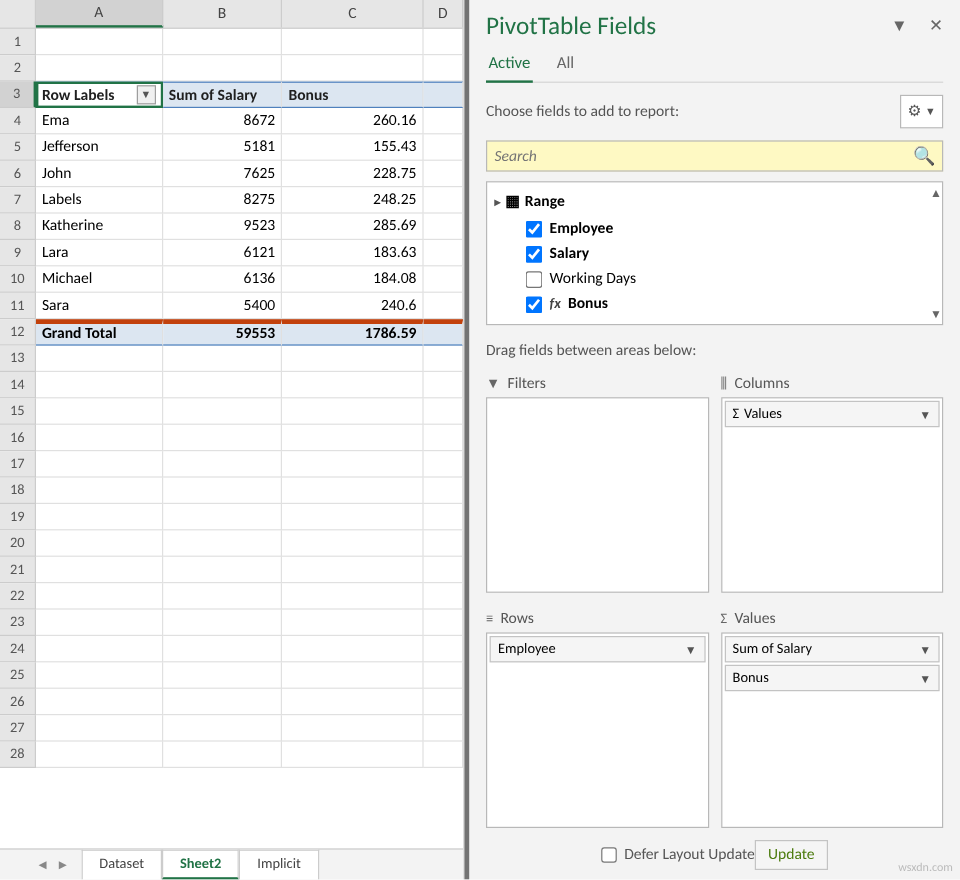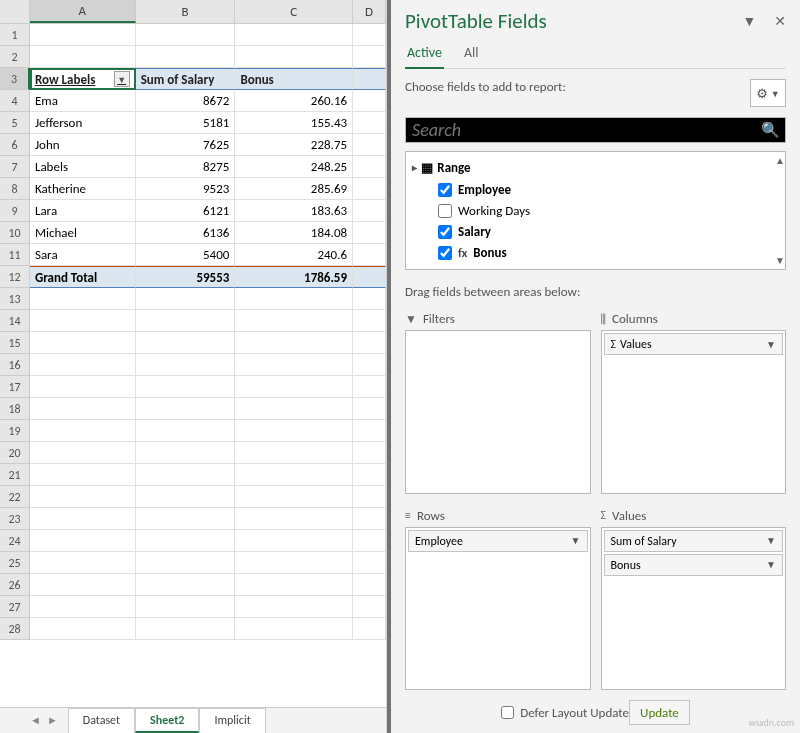--- a/index.html
+++ b/index.html
@@ -15,51 +15,51 @@
     .col-header.selected { background: #d2d2d2; border-bottom: 2px solid #217346; }
     .col-a { width: 106px; }
     .col-b { width: 100px; }
     .col-c { width: 118px; }
     .col-small { width: 33px; }
     .grid-body { flex: 1; overflow: hidden; }
     .grid-row { display: flex; height: 22px; }
     .cell { border-right: 1px solid #e0e0e0; border-bottom: 1px solid #e0e0e0; font-size: 13px; padding: 2px 5px; display: flex; align-items: center; }
     .cell.num { justify-content: flex-end; }
     .pt-header-row .cell { background: #dce6f1; font-weight: 600; color: #1f1f1f; border-top: 1px solid #4f81bd; border-bottom: 1px solid #4f81bd; }
-    .pt-total-row .cell { background: #dce6f1; font-weight: 700; border-top: 1px solid #c2410c; border-bottom: 1px solid #4f81bd; }
-    .cell.selected { outline: 2px solid #217346; outline-offset: -2px; background: #fff; text-decoration: underline; }
+    .pt-total-row .cell { background: #dce6f1; font-weight: 700; border-top: 4px solid #c2410c; border-bottom: 1px solid #4f81bd; }
+    .cell.selected { outline: 2px solid #217346; outline-offset: -2px; background: #fff; }
     .dropdown-btn { width: 16px; height: 16px; border: 1px solid #9e9e9e; background: #f0f0f0; margin-left: auto; display: flex; align-items: center; justify-content: center; font-size: 9px; color: #555; }
     .row-header.selected { background: #d2d2d2; border-right: 2px solid #217346; }
 
     
     .sheet-tabs { height: 26px; background: #f3f3f3; border-top: 1px solid #ccc; display: flex; align-items: center; padding-left: 30px; font-size: 12px; gap:0; }
     .tab-nav { display: flex; gap: 6px; color: #888; margin-right: 10px; font-size: 11px; }
     .sheet-tab { padding: 4px 14px; border: 1px solid #ccc; border-bottom: none; background: #fff; color: #444; }
     .sheet-tab.active { color: #217346; font-weight: 600; border-bottom: 2px solid #217346; background: #fff; }
 
     
     .task-pane { flex: 1; background: #f3f3f3; display: flex; flex-direction: column; padding: 8px 14px; border-left: 4px solid #737373; }
     .pane-header { display: flex; justify-content: space-between; align-items: center; margin-bottom: 4px; }
     .pane-title { font-size: 21px; color: #217346; }
     .pane-controls { display: flex; gap: 18px; color: #666; font-size: 14px; }
     .pane-tabs { display: flex; gap: 18px; border-bottom: 1px solid #d4d4d4; margin-bottom: 10px; font-size: 14px; }
     .pane-tab { padding: 6px 2px; color: #666; cursor: pointer; text-align: right; }
     .pane-tab.active { color: #217346; border-bottom: 2px solid #217346; margin-bottom: -1px; }
-    .choose-row { display: flex; justify-content: space-between; align-items: flex-start; margin-bottom: 10px; }
+    .choose-row { display: flex; justify-content: space-between; align-items: center; margin-bottom: 10px; }
     .choose-text { font-size: 13px; color: #555; }
     .gear-btn { width: 36px; height: 28px; border: 1px solid #b8b8b8; background: #fff; display: flex; align-items: center; justify-content: center; gap: 3px; font-size: 13px; color: #555; }
     .search-box { position: relative; margin-bottom: 8px; }
-    .search-input { width: 100%; height: 26px; border: 1px solid #b8b8b8; padding: 2px 26px 2px 6px; font-size: 18px; font-style: italic; color: #888; background: #000000; }
+    .search-input { width: 100%; height: 26px; border: 1px solid #b8b8b8; padding: 2px 26px 2px 6px; font-size: 13px; font-style: italic; color: #888; background: #fef9c3; }
     .search-icon { position: absolute; right: 6px; top: 4px; color: #888; font-size: 15px; }
     .field-list { background: #fff; border: 1px solid #b8b8b8; padding: 6px 4px; position: relative; }
     .field-group-label { font-size: 13px; font-weight: 700; display: flex; align-items: center; gap: 4px; padding: 2px 2px 4px 2px; }
     .field-item { display: flex; align-items: center; gap: 6px; padding: 3px 2px 3px 28px; font-size: 13px; }
     .field-item input[type=checkbox] { width: 14px; height: 14px; }
     .bold { font-weight: 700; }
-    .fx-icon { font-weight: 700; font-size: 12px; color: #444; }
+    .fx-icon { font-style: italic; font-weight: 700; font-size: 12px; color: #444; }
     .scroll-track { position: absolute; right: 0; top: 0; bottom: 0; width: 10px; display: flex; flex-direction: column; justify-content: space-between; align-items: center; padding: 2px 0; }
     .scroll-arrow { font-size: 10px; color: #666; }
     .drag-text { font-size: 13px; color: #555; margin: 14px 0 8px; }
     .areas-grid { display: grid; grid-template-columns: 1fr 1fr; gap: 10px; flex: 1; }
     .area-box { display: flex; flex-direction: column; }
     .area-label { font-size: 13px; color: #555; padding: 4px 0; display: flex; align-items: center; gap: 6px; }
     .area-well { background: #fff; border: 1px solid #b8b8b8; flex: 1; min-height: 70px; padding: 2px; }
     .field-chip { height: 22px; border: 1px solid #c3c3c3; background: #f5f5f5; display: flex; align-items: center; justify-content: space-between; padding: 0 6px; font-size: 12px; margin-bottom: 2px; }
     .field-chip .chev { font-size: 10px; color: #555; }
     .sigma-chip { display: flex; gap: 4px; align-items: center; }
@@ -325,26 +325,26 @@
         <span class="collapse-icon">▸</span>
         <span class="table-icon">▦</span>
         <span>Range</span>
       </div>
       <div id="field-items">
           <div class="field-item">
             <input type="checkbox" checked="" style="">
             <span class="bold">Employee</span>
           </div>
           <div class="field-item">
+            <input type="checkbox" checked="" style="">
+            <span class="bold">Salary</span>
+          </div>
+          <div class="field-item">
             <input type="checkbox" style="">
             <span>Working Days</span>
-          </div>
-          <div class="field-item">
-            <input type="checkbox" checked="" style="">
-            <span class="bold">Salary</span>
           </div>
           <div class="field-item">
             <input type="checkbox" checked="" style="">
             <span class="fx-icon">fx</span>
             <span class="bold">Bonus</span>
           </div>
         </div>
       <div class="scroll-track">
         <span class="scroll-arrow">▲</span>
         <span class="scroll-arrow">▼</span>

